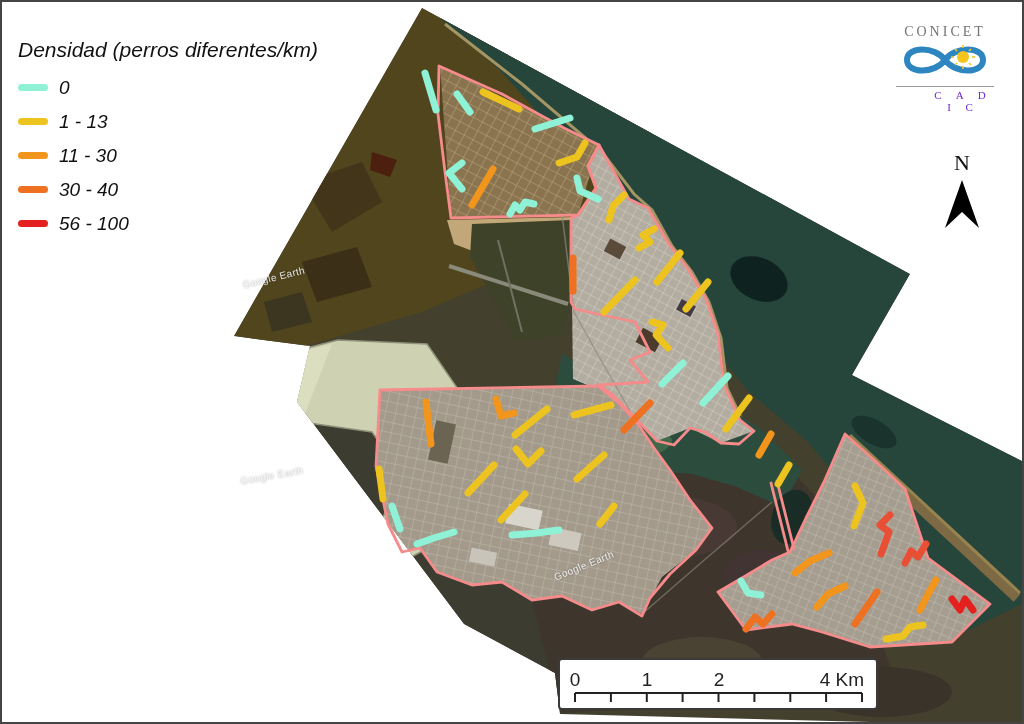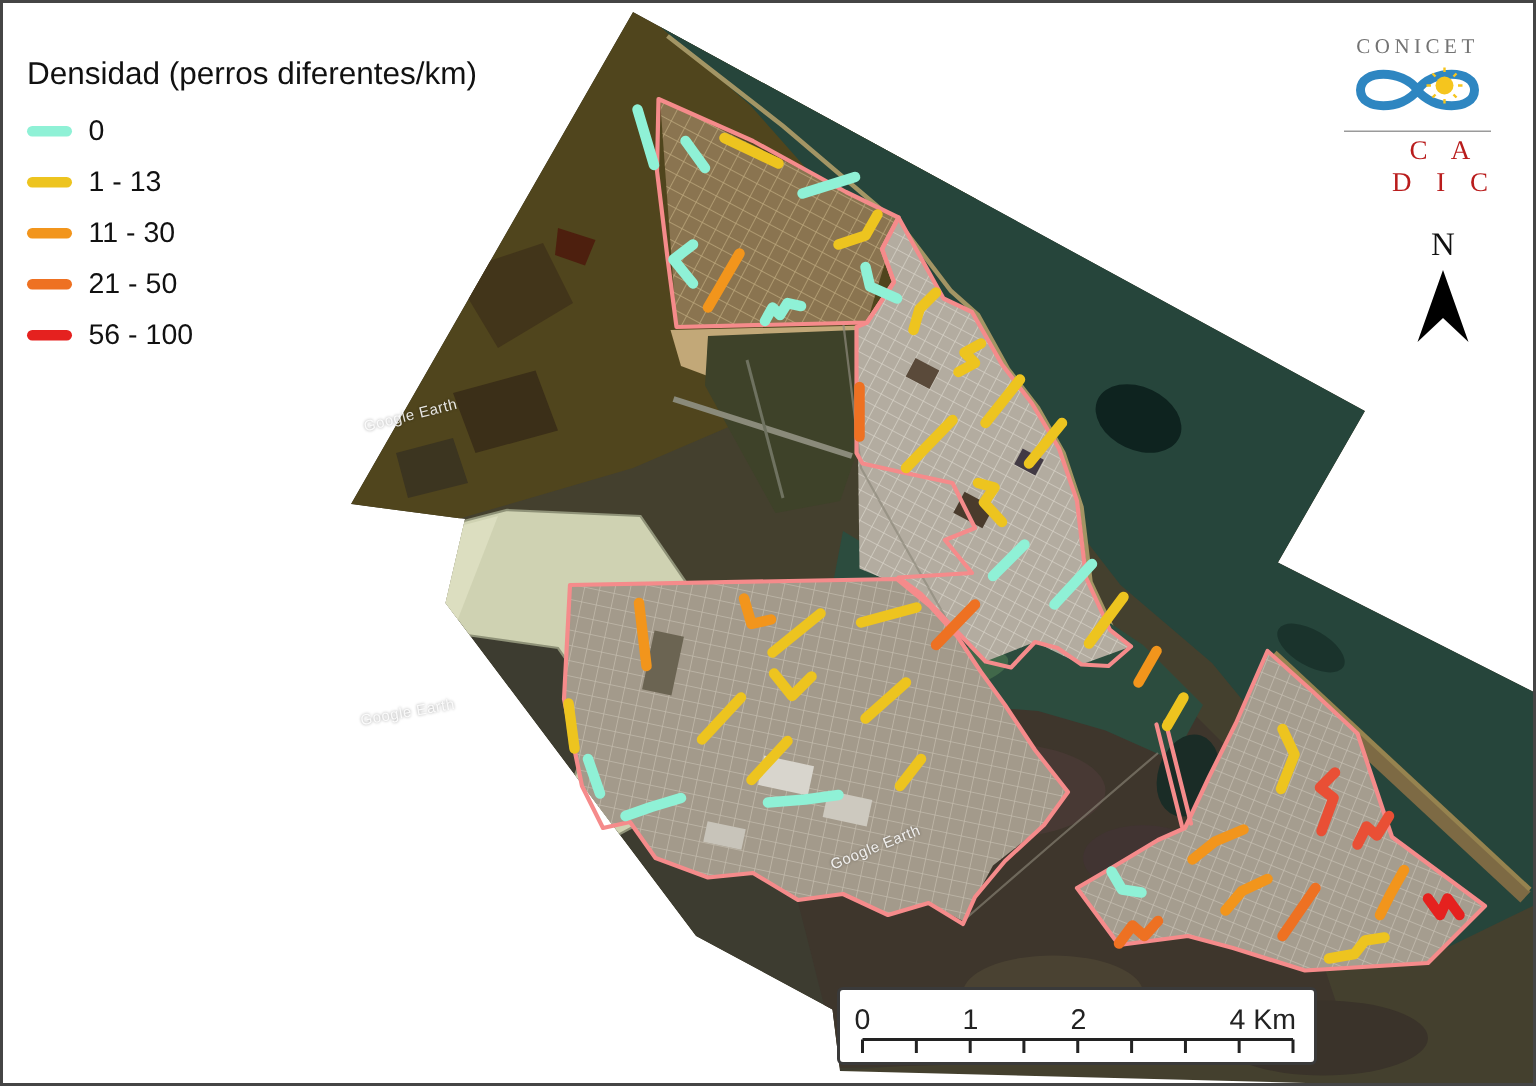--- a/index.html
+++ b/index.html
@@ -1,29 +1,29 @@
 <!DOCTYPE html>
 <html><head>
 <meta charset="utf-8">
 <style>
   html,body{margin:0;padding:0;background:#fff;}
   #page{position:relative;width:1024px;height:724px;background:#fff;overflow:hidden;
         border:2px solid #454545;box-sizing:border-box;font-family:"Liberation Sans",sans-serif;}
   #mapsvg{position:absolute;left:0;top:0;}
   
-  #legend{position:absolute;left:16px;top:36px;z-index:5;}
+  #legend{position:absolute;left:16px;top:36px;z-index:5;font-style:italic;}
   #legend .title{font-size:21px;color:#111;margin-bottom:14px;}
   #legend .row{display:flex;align-items:center;height:23px;margin-bottom:11px;}
   #legend .swatch{width:30px;height:7px;border-radius:4px;margin-right:11px;flex:0 0 auto;}
   #legend .lab{font-size:19px;color:#111;}
   
   #logo{position:absolute;right:22px;top:22px;width:110px;text-align:center;z-index:5;}
   #logo .l1{font-family:"Liberation Serif",serif;font-size:14px;letter-spacing:3px;color:#737373;}
   #logo .rule{height:1px;background:#9a9a9a;margin:2px 6px;}
-  #logo .l2{font-family:"Liberation Serif",serif;font-size:18px;letter-spacing:6px;color:#b91c1c;margin-top:2px;margin-left:36px;}
+  #logo .l2{font-family:"Liberation Serif",serif;font-size:11px;letter-spacing:6px;color:#6d28d9;margin-top:2px;margin-left:36px;}
   
   #north{position:absolute;right:30px;top:148px;width:60px;text-align:center;z-index:5;}
   #north .n{font-family:"Liberation Serif",serif;font-size:22px;color:#111;}
   
   .wm{position:absolute;color:rgba(255,255,255,.88);font-size:10px;letter-spacing:.4px;
       text-shadow:0 0 2px rgba(0,0,0,.4);z-index:4;white-space:nowrap;}
 </style>
 </head>
 <body>
 
@@ -202,21 +202,21 @@
         <div class="row">
           <div class="swatch" style="background: rgb(237, 196, 31);"></div>
           <div class="lab">1 - 13</div>
         </div>
         <div class="row">
           <div class="swatch" style="background: rgb(242, 149, 28);"></div>
           <div class="lab">11 - 30</div>
         </div>
         <div class="row">
           <div class="swatch" style="background: rgb(238, 113, 34);"></div>
-          <div class="lab">21 - 50</div>
+          <div class="lab">30 - 40</div>
         </div>
         <div class="row">
           <div class="swatch" style="background: rgb(229, 33, 31);"></div>
           <div class="lab">56 - 100</div>
         </div>
       </div>
   </div>
 
   <div id="logo">
     <div class="l1">CONICET</div>

